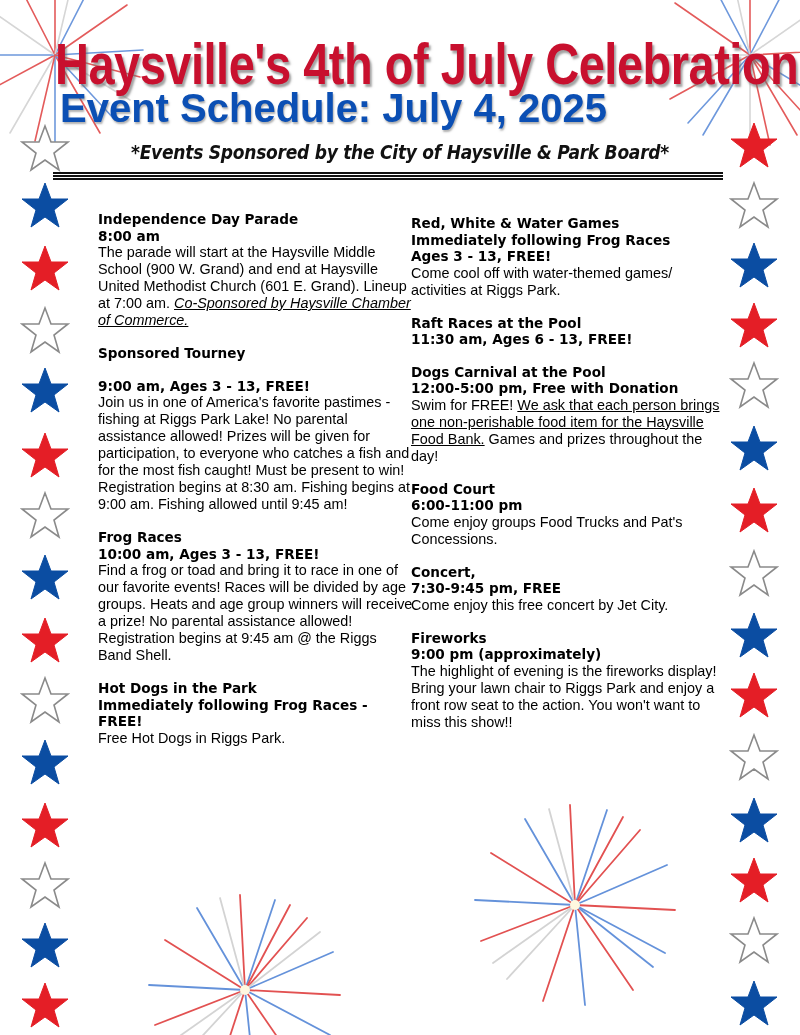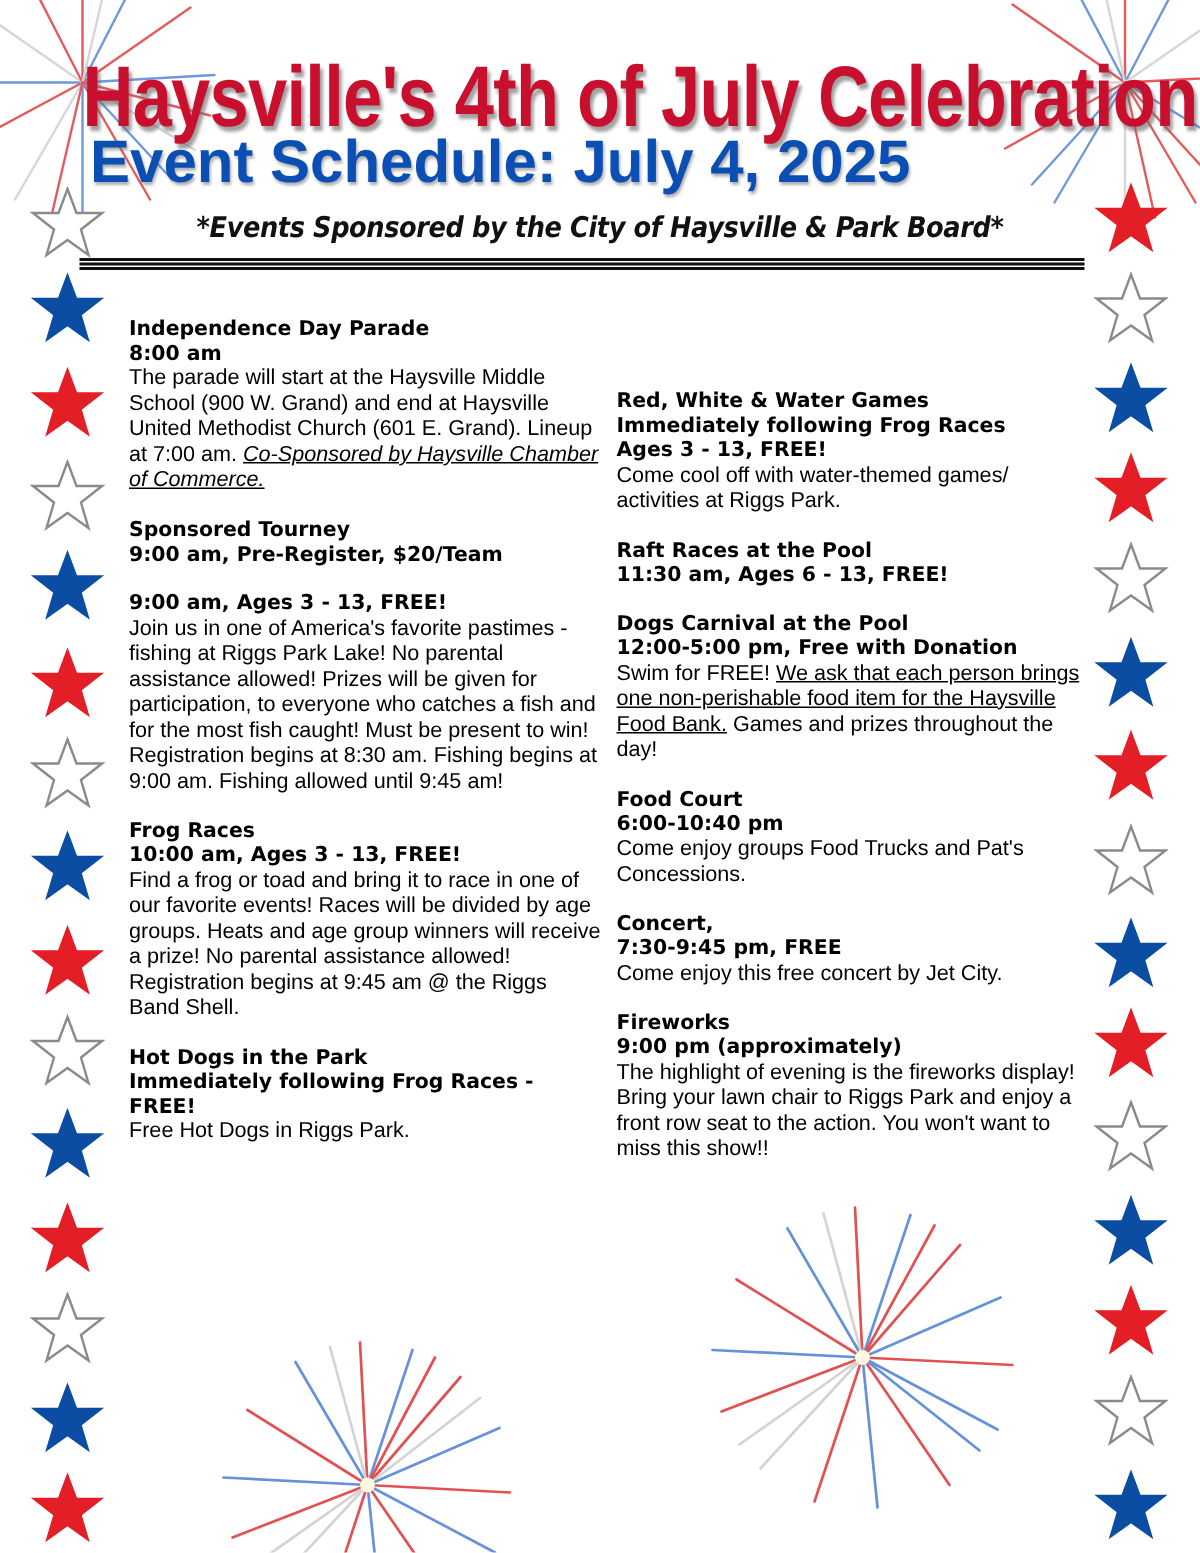--- a/index.html
+++ b/index.html
@@ -18,22 +18,22 @@
   }
   .sponsor {
     position: absolute; left: 55px; top: 141px; width: 690px; text-align: center;
     font-family: "DejaVu Sans", sans-serif; font-style: italic; font-size: 19px; color: #111;
     transform: scaleX(0.9); transform-origin: center;
     letter-spacing: -0.3px; white-space: nowrap; font-weight: bold;
   }
   .rules { position: absolute; left: 53px; top: 172px; width: 670px; height: 9px; }
   .rules div { height: 2px; background: #111; margin-bottom: 1px; }
   .col { position: absolute; top: 211px; font-size: 14.4px; line-height: 17px; }
-  .col.left { left: 86px; width: 315px; }
-  .col.right { left: 411px; width: 310px; margin-top: 44px; }
+  .col.left { left: 98px; width: 315px; }
+  .col.right { left: 411px; width: 310px; }
   .event { margin-bottom: 16px; }
   .ev-title, .ev-sub { font-family: "DejaVu Sans", sans-serif; font-weight: bold; font-size: 13.6px; line-height: 16.5px; display: block; }
   .ev-desc { display: block; }
   .u { text-decoration: underline; }
   .i { font-style: italic; }
 </style>
 </head>
 <body>
 
 <svg class="firework" style="left:-40px;top:-40px" width="190" height="190" viewBox="-95 -95 190 190">
@@ -226,21 +226,20 @@
   </div>
 
 <div class="col left">
   <div class="event">
     <span class="ev-title">Independence Day Parade</span>
     <span class="ev-sub">8:00 am</span>
     <span class="ev-desc"><span>The parade will start at the Haysville Middle School (900 W. Grand) and end at Haysville United Methodist Church (601 E. Grand). Lineup at 7:00 am. </span><span class="u i">Co-Sponsored by Haysville Chamber of Commerce.</span></span>
   </div>
   <div class="event">
     <span class="ev-title">Sponsored Tourney</span>
-    <span class="ev-sub">9:00 am, Pre-Register, $20/Team</span>
   </div>
   <div class="event">
     <span class="ev-sub">9:00 am, Ages 3 - 13, FREE!</span>
     <span class="ev-desc">Join us in one of America's favorite pastimes - fishing at Riggs Park Lake! No parental assistance allowed! Prizes will be given for participation, to everyone who catches a fish and for the most fish caught! Must be present to win! Registration begins at 8:30 am. Fishing begins at 9:00 am. Fishing allowed until 9:45 am!</span>
   </div>
   <div class="event">
     <span class="ev-title">Frog Races</span>
     <span class="ev-sub">10:00 am, Ages 3 - 13, FREE!</span>
     <span class="ev-desc">Find a frog or toad and bring it to race in one of our favorite events! Races will be divided by age groups. Heats and age group winners will receive a prize! No parental assistance allowed! Registration begins at 9:45 am @ the Riggs Band Shell.</span>
   </div>
@@ -262,21 +261,21 @@
     <span class="ev-title">Raft Races at the Pool</span>
     <span class="ev-sub">11:30 am, Ages 6 - 13, FREE!</span>
   </div>
   <div class="event">
     <span class="ev-title">Dogs Carnival at the Pool</span>
     <span class="ev-sub">12:00-5:00 pm, Free with Donation</span>
     <span class="ev-desc"><span>Swim for FREE!  </span><span class="u">We ask that each person brings one non-perishable food item for the Haysville Food Bank.</span><span> Games and prizes throughout the day!</span></span>
   </div>
   <div class="event">
     <span class="ev-title">Food Court</span>
-    <span class="ev-sub">6:00-10:40 pm</span>
+    <span class="ev-sub">6:00-11:00 pm</span>
     <span class="ev-desc">Come enjoy groups Food Trucks and Pat's Concessions.</span>
   </div>
   <div class="event">
     <span class="ev-title">Concert,</span>
     <span class="ev-sub">7:30-9:45 pm, FREE</span>
     <span class="ev-desc">Come enjoy this free concert by Jet City.</span>
   </div>
   <div class="event">
     <span class="ev-title">Fireworks</span>
     <span class="ev-sub">9:00 pm (approximately)</span>

